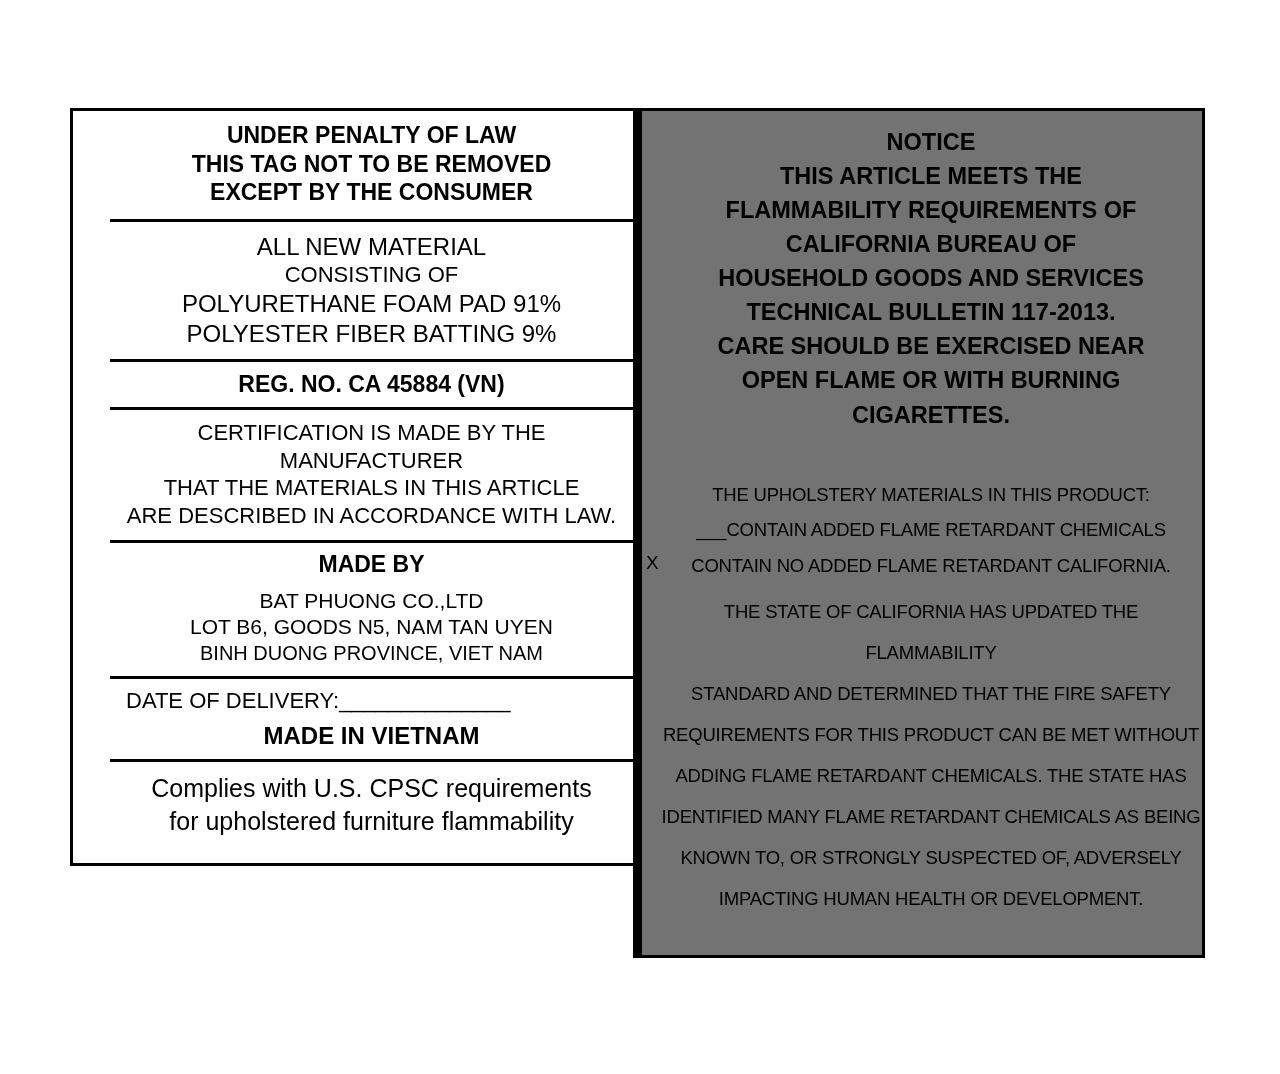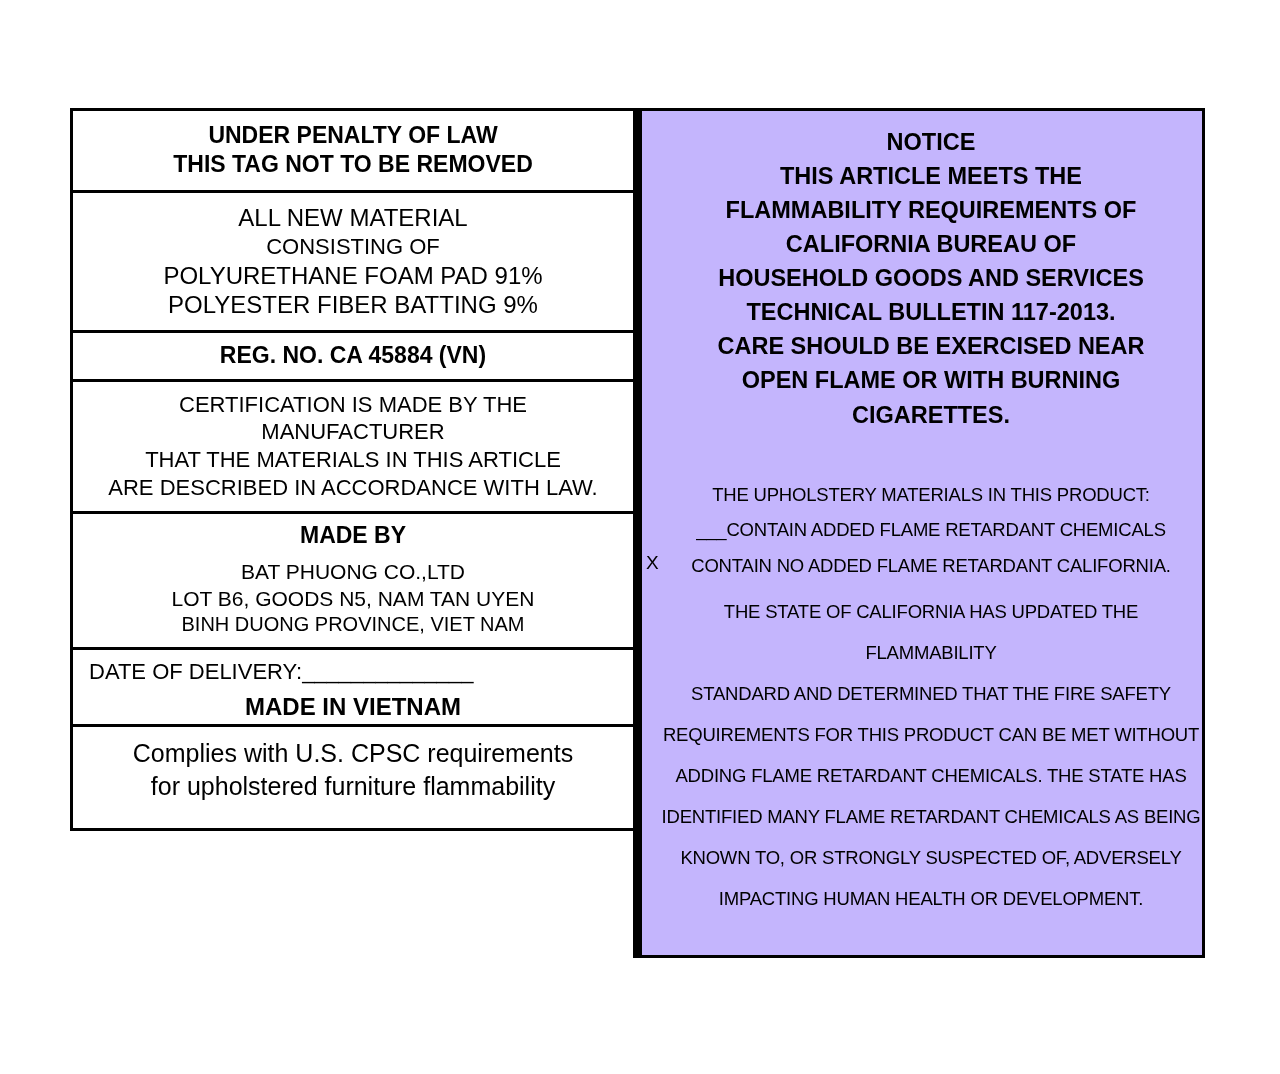--- a/index.html
+++ b/index.html
@@ -29,39 +29,40 @@
     width: 563px;
     box-sizing: border-box;
     border: 3px solid #000;
     border-right: none;
     background: #fff;
   }
   .lrow {
     border-bottom: 3px solid #000;
     padding: 7px 8px 9px 8px;
     text-align: center;
+    margin-left: 37px;
   }
   .lrow:last-child { border-bottom: none; }
 
   .line { display: block; }
 
   .b { font-weight: bold; }
 
   .s22 { font-size: 23px; line-height: 1.24; }
   .s21 { font-size: 22px; line-height: 1.26; }
   .s20 { font-size: 21px; line-height: 1.26; }
   .s19 { font-size: 20px; line-height: 1.26; }
   .s24 { font-size: 24px; line-height: 1.24; }
 
   .row-penalty { padding: 10px 8px 12px; }
   .row-material { padding: 10px 8px 10px; }
   .row-reg { padding: 8px 12px 9px; }
   .row-cert { padding: 9px 16px 10px; }
   .row-madeby { padding: 8px 24px 10px; }
-  .row-date { padding: 9px 8px 3px; }
+  .row-date { padding: 9px 8px 9px; }
   .row-cpsc { padding: 10px 8px 26px; border-bottom: none; }
 
   .gap-sm { height: 9px; }
 
   .madeby-title { font-weight: bold; font-size: 23px; margin-bottom: 10px; display:block; }
 
   .date-line { font-size: 22px; display: block; text-align: left; padding-left: 8px; }
   .made-in { font-weight: bold; font-size: 24px; display: block; margin-top: 8px; }
 
   .cpsc-line { font-size: 25px; line-height: 1.3; display: block; }
@@ -72,21 +73,21 @@
     align-self: stretch;
     background: #000;
   }
 
   
   .right-panel {
     flex: 1;
     box-sizing: border-box;
     border: 3px solid #000;
     border-left: none;
-    background: #c4b5fd;
+    background: #737373;
     padding: 14px 0 10px 18px;
     text-align: center;
     height: 100%;
   }
   .notice-block {
     font-weight: bold;
     font-size: 23.5px;
     line-height: 1.45;
   }
   .notice-block .line { display: block; }
@@ -125,20 +126,21 @@
 </head>
 <body>
 
 <div class="label-wrap">
 
   <div class="left-panel">
 
     <div class="lrow row-penalty">
       <span class="line b s22">UNDER PENALTY OF LAW</span>
       <span class="line b s22">THIS TAG NOT TO BE REMOVED</span>
+      <span class="line b s22">EXCEPT BY THE CONSUMER</span>
     </div>
 
     <div class="lrow row-material">
       <span class="line s24">ALL NEW MATERIAL</span>
       <span class="line s21">CONSISTING OF</span>
       <span class="gap-sm"></span>
       <span class="line s24">POLYURETHANE FOAM PAD 91%</span>
       <span class="line s24">POLYESTER FIBER BATTING 9%</span>
     </div>
 

